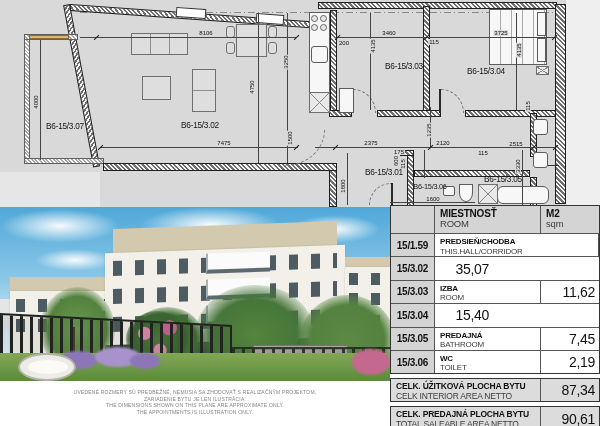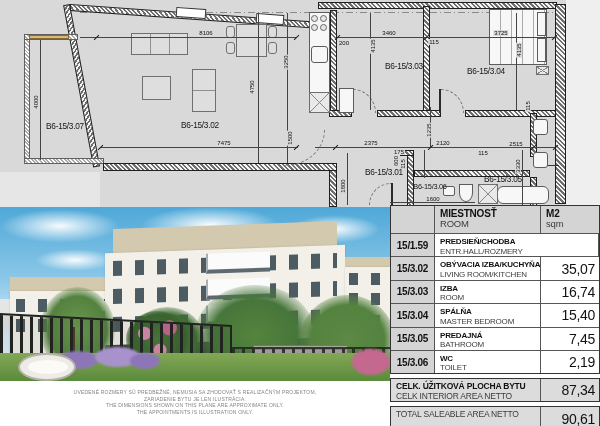--- a/index.html
+++ b/index.html
@@ -293,45 +293,37 @@
         <div class="tc areahd">
           <div class="nsk" style="font-size:10px">M2</div>
           <div class="nen" style="font-size:9.5px">sqm</div>
         </div>
       </div>
 
       <div class="trow">
         <div class="tc code">15/1.59</div>
         <div class="tc name">
           <div class="nsk">PREDSIEŇ/CHODBA</div>
-          <div class="nen">ENTR.HALL/ROZMERY</div>
+          <div class="nen">THIS.HALL/CORRIDOR</div>
         </div>
       </div>
       <div class="trow">
         <div class="tc code">15/3.02</div>
-        <div class="tc name">
-          <div class="nsk">OBÝVACIA IZBA/KUCHYŇA</div>
-          <div class="nen">LIVING ROOM/KITCHEN</div>
-        </div>
         <div class="tc aval">35,07</div>
       </div>
       <div class="trow">
         <div class="tc code">15/3.03</div>
         <div class="tc name">
           <div class="nsk">IZBA</div>
           <div class="nen">ROOM</div>
         </div>
-        <div class="tc aval">16,74</div>
+        <div class="tc aval">11,62</div>
       </div>
       <div class="trow">
         <div class="tc code">15/3.04</div>
-        <div class="tc name">
-          <div class="nsk">SPÁLŇA</div>
-          <div class="nen">MASTER BEDROOM</div>
-        </div>
         <div class="tc aval">15,40</div>
       </div>
       <div class="trow">
         <div class="tc code">15/3.05</div>
         <div class="tc name">
           <div class="nsk">PREDAJNÁ</div>
           <div class="nen">BATHROOM</div>
         </div>
         <div class="tc aval">7,45</div>
       </div>
@@ -348,19 +340,20 @@
     <div class="ttot">
       <div class="tc name">
         <div class="nsk" style="font-size:8.5px">CELK. ÚŽITKOVÁ PLOCHA BYTU</div>
         <div class="nen" style="font-size:8.5px">CELK INTERIOR AREA NETTO</div>
       </div>
       <div class="tc aval">87,34</div>
     </div>
 
     <div class="ttot" style="height:26px">
       <div class="tc name">
+        <div class="nsk" style="font-size:8.5px">CELK. PREDAJNÁ PLOCHA BYTU</div>
         <div class="nen" style="font-size:8.5px">TOTAL SALEABLE AREA NETTO</div>
       </div>
       <div class="tc aval">90,61</div>
     </div>
   </div>
 
 </div>
 
 </body></html>

